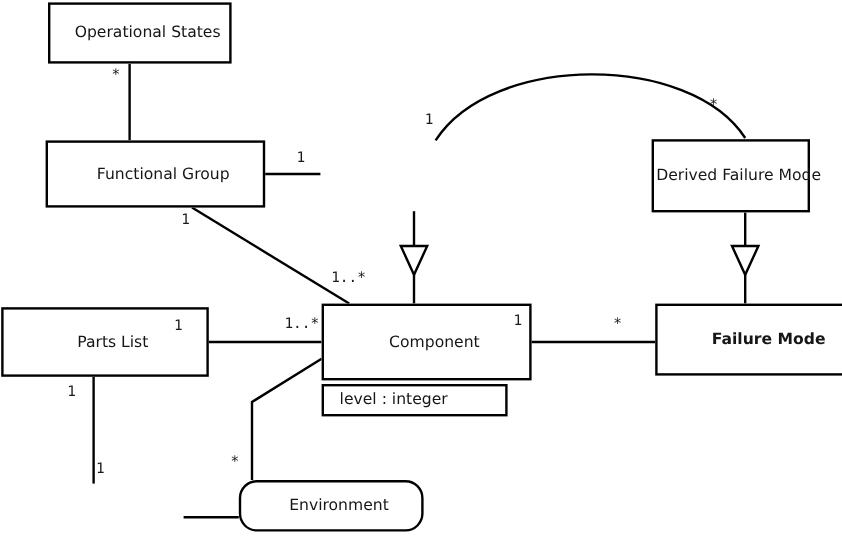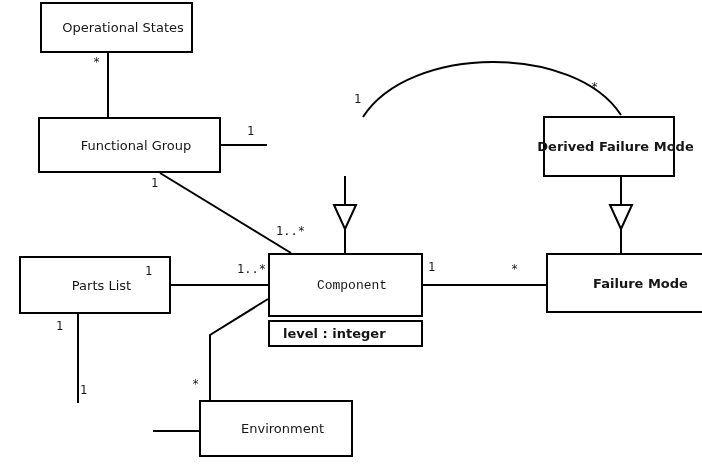--- a/index.html
+++ b/index.html
@@ -36,21 +36,20 @@
   .uml-attr {
     position: absolute;
     box-sizing: border-box;
     border: 2px solid #000000;
     background: #ffffff;
     display: flex;
     align-items: center;
     justify-content: flex-start;
     padding-left: 13px;
     z-index: 2;
-    font-weight: bold;
   }
   .uml-attr .attr-text {
     font-size: 13px;
     color: #161616;
     white-space: nowrap;
   }
   .mult {
     position: absolute;
     font-family: "DejaVu Sans Mono", "Liberation Mono", monospace;
     font-size: 12px;
@@ -96,41 +95,41 @@
 
   <div class="uml-class" style="left:40px; top:2px; width:153px; height:51px;">
     <span class="cls-name">Operational States</span>
   </div>
 
   <div class="uml-class" style="left:38px; top:117px; width:183px; height:56px;">
     <span class="cls-name">Functional Group</span>
   </div>
 
 
-  <div class="uml-class" style="left:543px; top:116px; width:132px; height:61px;font-weight:bold;">
+  <div class="uml-class" style="left:543px; top:116px; width:132px; height:61px;">
     <span class="cls-name">Derived Failure Mode</span>
   </div>
 
-  <div class="uml-class" style="left:19px; top:256px; width:152px; height:58px;">
+  <div class="uml-class" style="left:1px; top:256px; width:173px; height:58px;">
     <span class="cls-name">Parts List</span>
   </div>
 
-  <div class="uml-class" style="left:268px; top:253px; width:155px; height:64px;font-family:Liberation Mono, monospace;">
+  <div class="uml-class" style="left:268px; top:253px; width:175px; height:64px;">
     <span class="cls-name">Component</span>
   </div>
   <div class="uml-attr" style="left:268px; top:320px; width:155px; height:27px;">
     <span class="attr-text">level : integer</span>
   </div>
 
   <div class="uml-class" style="left:546px; top:253px; width:176px; height:60px;font-weight:bold;">
     <span class="cls-name">Failure Mode</span>
   </div>
 
 
-  <div class="uml-class" style="left:199px; top:400px; width:154px; height:57px;">
+  <div class="uml-class" style="left:199px; top:400px; width:154px; height:43px;border-radius:15px;">
     <span class="cls-name">Environment</span>
   </div>
 
   <span class="mult" style="left:93px;  top:56px;">*</span>
   <span class="mult" style="left:247px; top:125px;">1</span>
   <span class="mult" style="left:354px; top:93px;">1</span>
   <span class="mult" style="left:591px; top:81px;">*</span>
   <span class="mult" style="left:151px; top:177px;">1</span>
   <span class="mult" style="left:276px; top:225px;">1..*</span>
   <span class="mult" style="left:145px; top:265px;">1</span>

